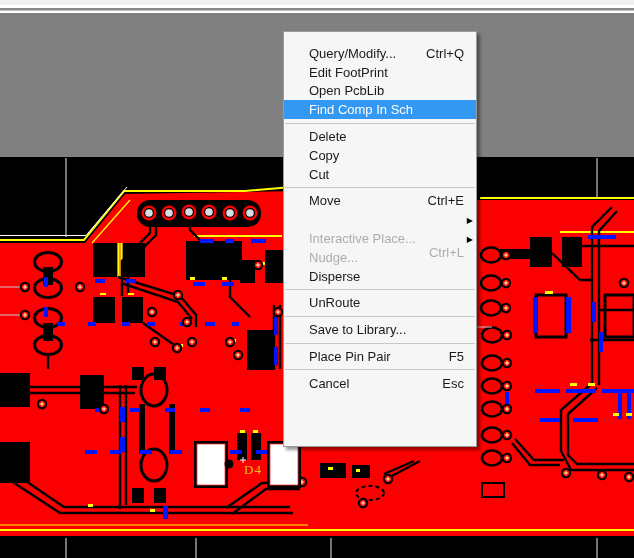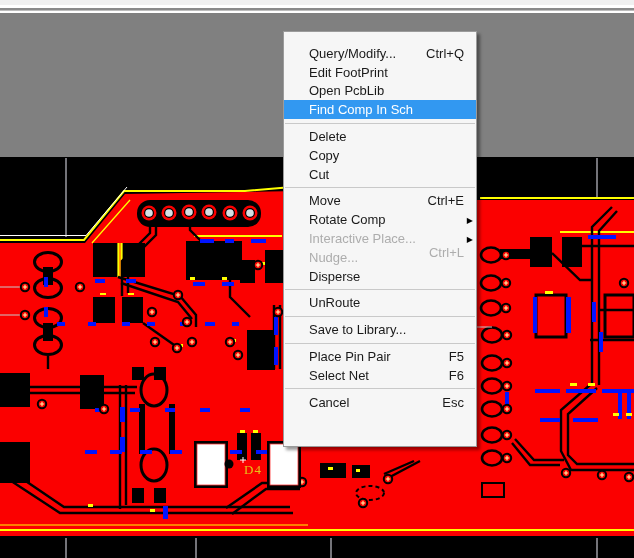--- a/index.html
+++ b/index.html
@@ -357,21 +357,20 @@
         <div class="mi">
           <span class="lbl">Cut</span>
           <span class="sc"></span>
         </div>
         <div class="sep"></div>
         <div class="mi">
           <span class="lbl">Move</span>
           <span class="sc">Ctrl+E</span>
         </div>
         <div class="mi">
-          <span class="lbl">Rotate Comp</span>
           <span class="sc"></span>
           <span class="ar">▶</span>
         </div>
         <div class="mi dis">
           <span class="lbl">Interactive Place...</span>
           <span class="sc">Ctrl+L</span>
           <span class="ar">▶</span>
         </div>
         <div class="mi dis">
           <span class="lbl">Nudge...</span>
@@ -389,24 +388,20 @@
         <div class="sep"></div>
         <div class="mi">
           <span class="lbl">Save to Library...</span>
           <span class="sc"></span>
         </div>
         <div class="sep"></div>
         <div class="mi">
           <span class="lbl">Place Pin Pair</span>
           <span class="sc">F5</span>
         </div>
-        <div class="mi">
-          <span class="lbl">Select Net</span>
-          <span class="sc">F6</span>
-        </div>
         <div class="sep"></div>
         <div class="mi">
           <span class="lbl">Cancel</span>
           <span class="sc">Esc</span>
         </div>
       </div>
   </div>
 
 </div>
 

